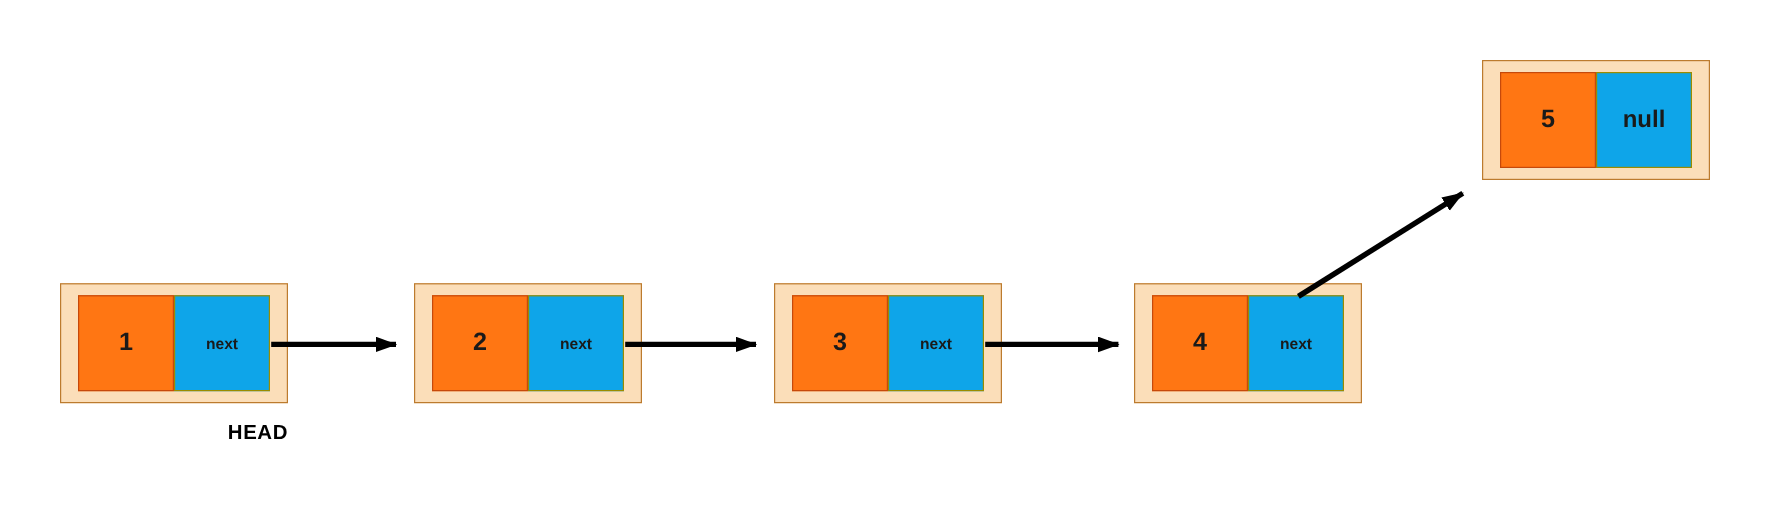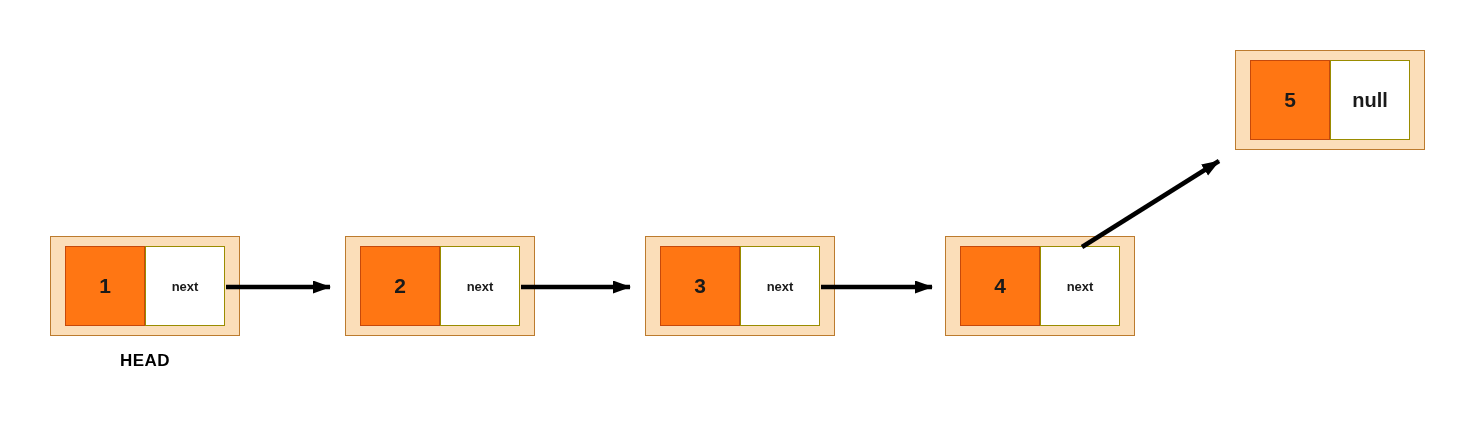--- a/index.html
+++ b/index.html
@@ -43,38 +43,38 @@
     justify-content: center;
     font-weight: 700;
     color: #1a1a1a;
   }
   .value-cell {
     background: #ff7613;
     border: 1.5px solid #c6490b;
     font-size: 21px;
   }
   .pointer-cell {
-    background: #ffffff;
+    background: #0ea5e9;
     border: 1.5px solid #9a8c00;
     font-size: 13px;
   }
   #node-1 { left: 50px;   top: 236px; }
   #node-2 { left: 345px;  top: 236px; }
   #node-3 { left: 645px;  top: 236px; }
   #node-4 { left: 945px;  top: 236px; }
   #node-5 { left: 1235px; top: 50px;  }
   #node-5 .pointer-cell { font-size: 20px; }
 
   
   .head-label {
     position: absolute;
     left: 50px;
     top: 351px;
     width: 190px;
-    text-align: center;
+    text-align: right;
     font-size: 17px;
     font-weight: 700;
     color: #000000;
     letter-spacing: 0.5px;
   }
 
   
   .arrows-overlay {
     position: absolute;
     left: 0;

